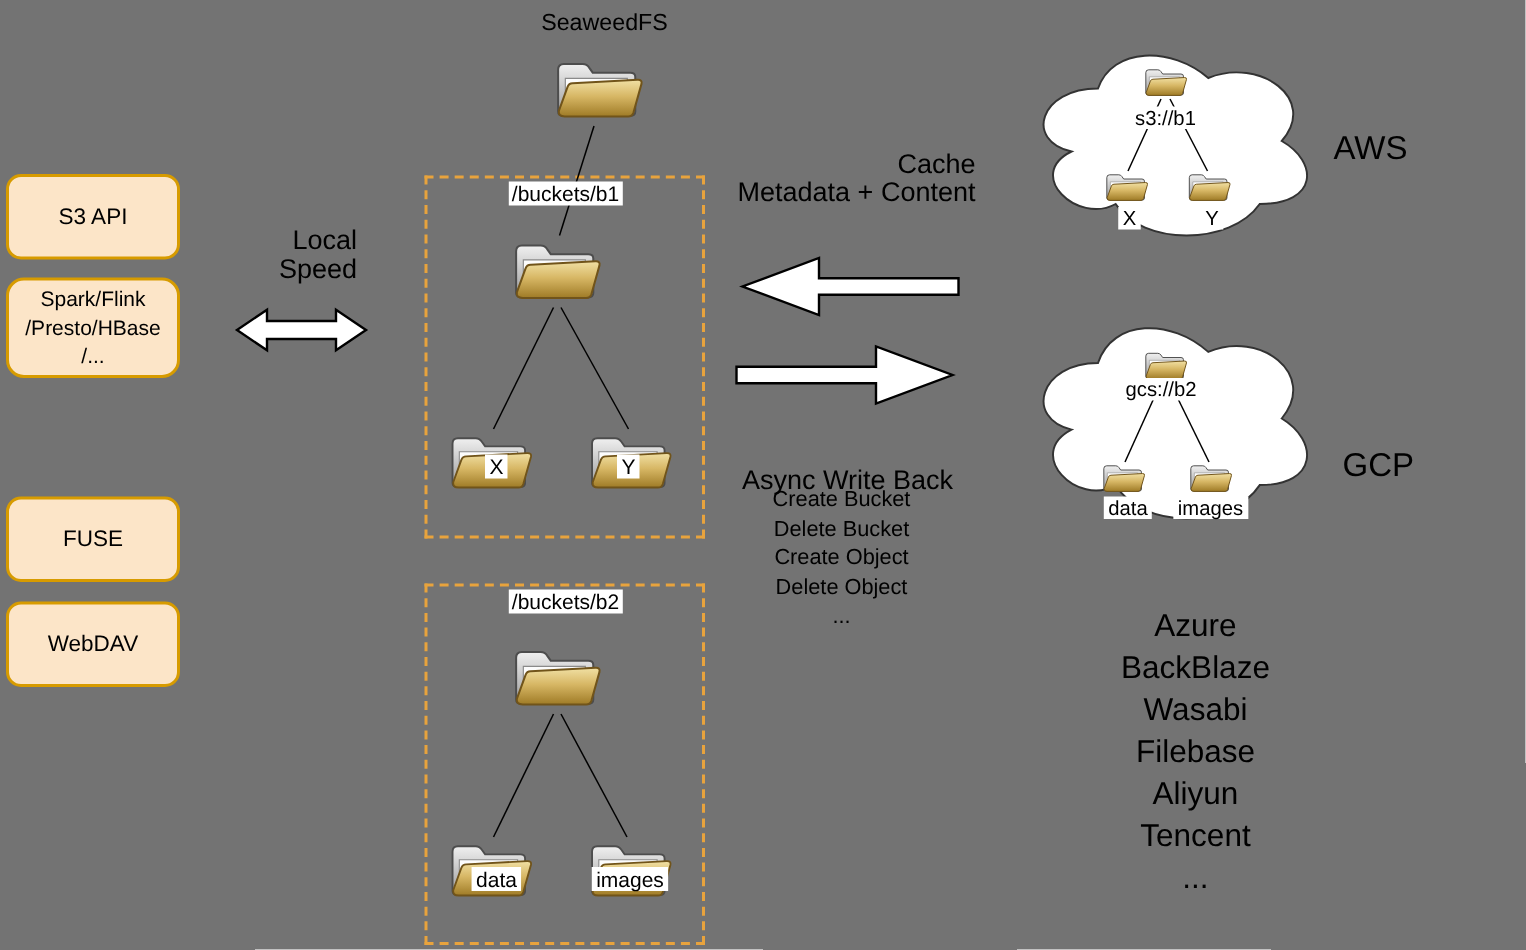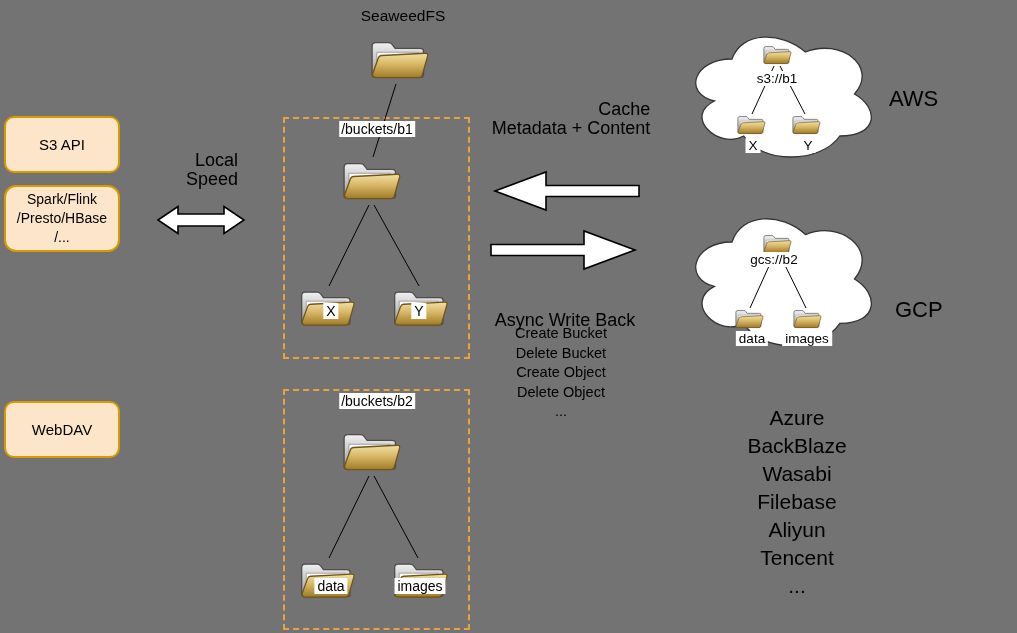--- a/index.html
+++ b/index.html
@@ -75,20 +75,23 @@
       <use href="#folder-sym"></use>
     </svg>
 
   <div class="api-box" style="top:116px; height:57px">
     <span>S3 API</span>
   </div>
   <div class="api-box small-text" style="top:185px; height:67px">
     <span>Spark/Flink
 /Presto/HBase
 /...</span>
+  </div>
+  <div class="api-box" style="top:331px; height:57px">
+    <span>FUSE</span>
   </div>
   <div class="api-box" style="top:401px; height:57px">
     <span>WebDAV</span>
   </div>
 
   <div class="free-label" style="left:212px; top:151px;">Local
 Speed</div>
   <svg class="arrow-svg" style="left:155px; top:200px; width:92px; height:40px" viewBox="0 0 92 40">
     <path d="M3 20 L23 6.5 L23 14 L69 14 L69 6.5 L89 20 L69 33.5 L69 26 L23 26 L23 33.5 Z" fill="#fff" stroke="#000" stroke-width="1.6"></path>
   </svg>

